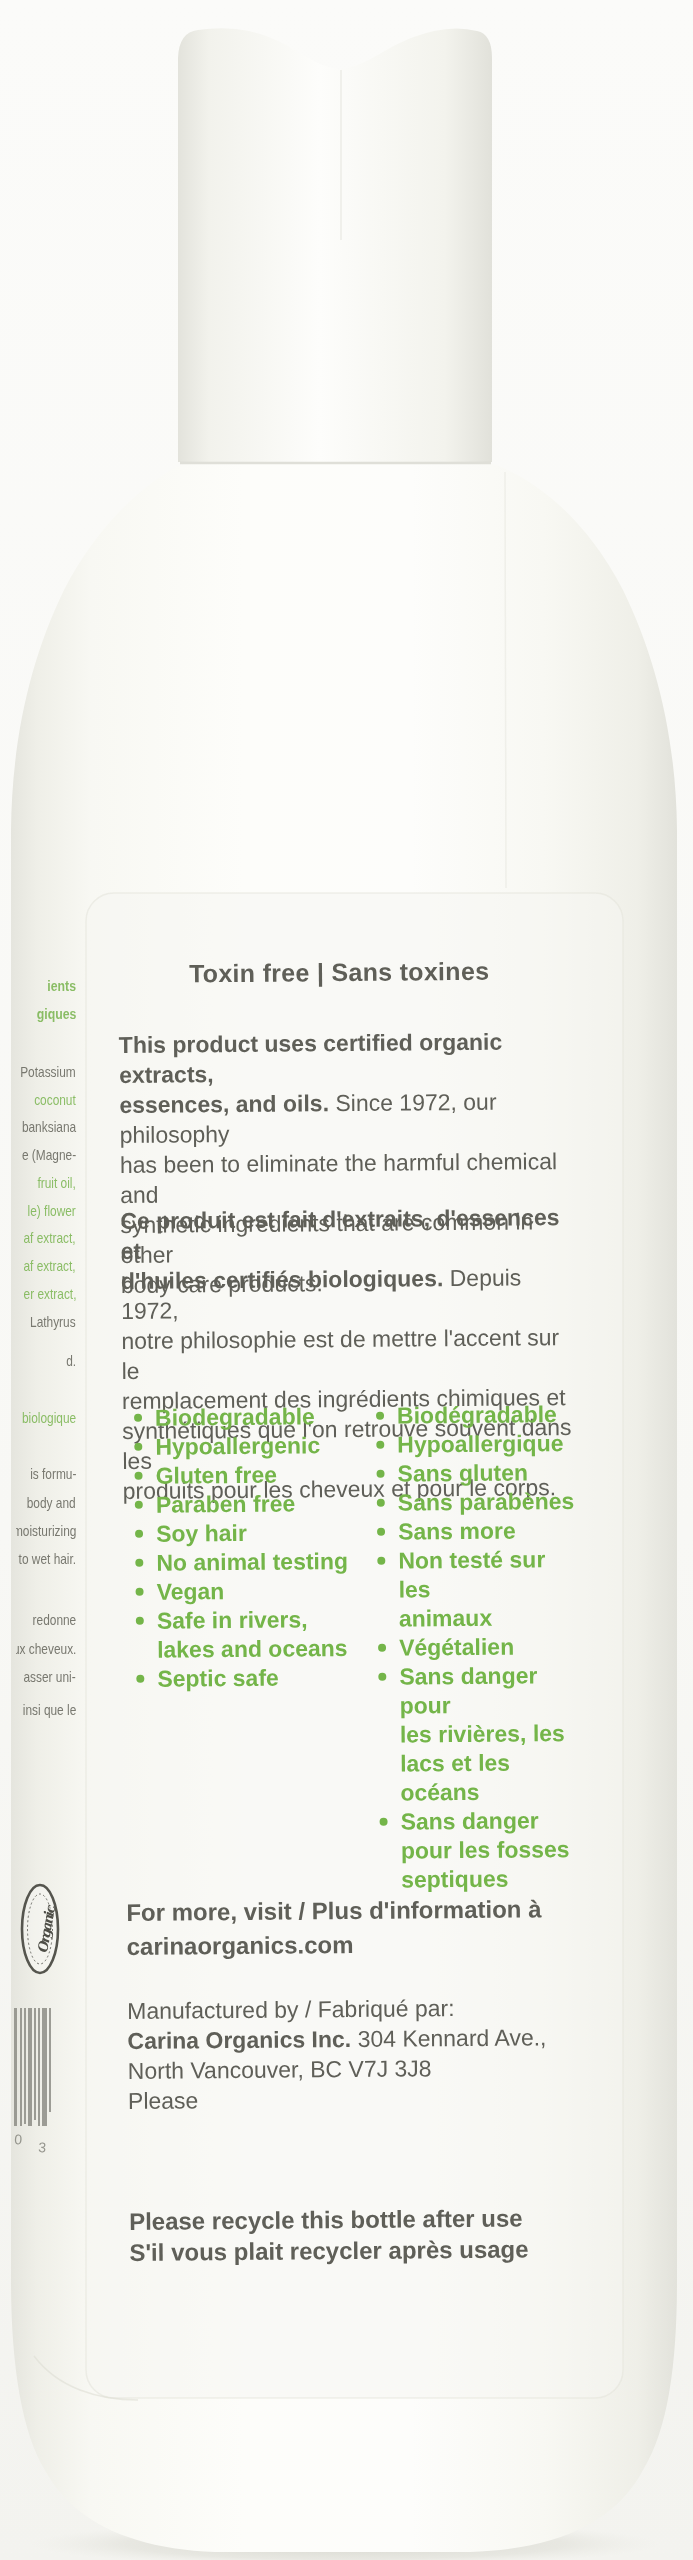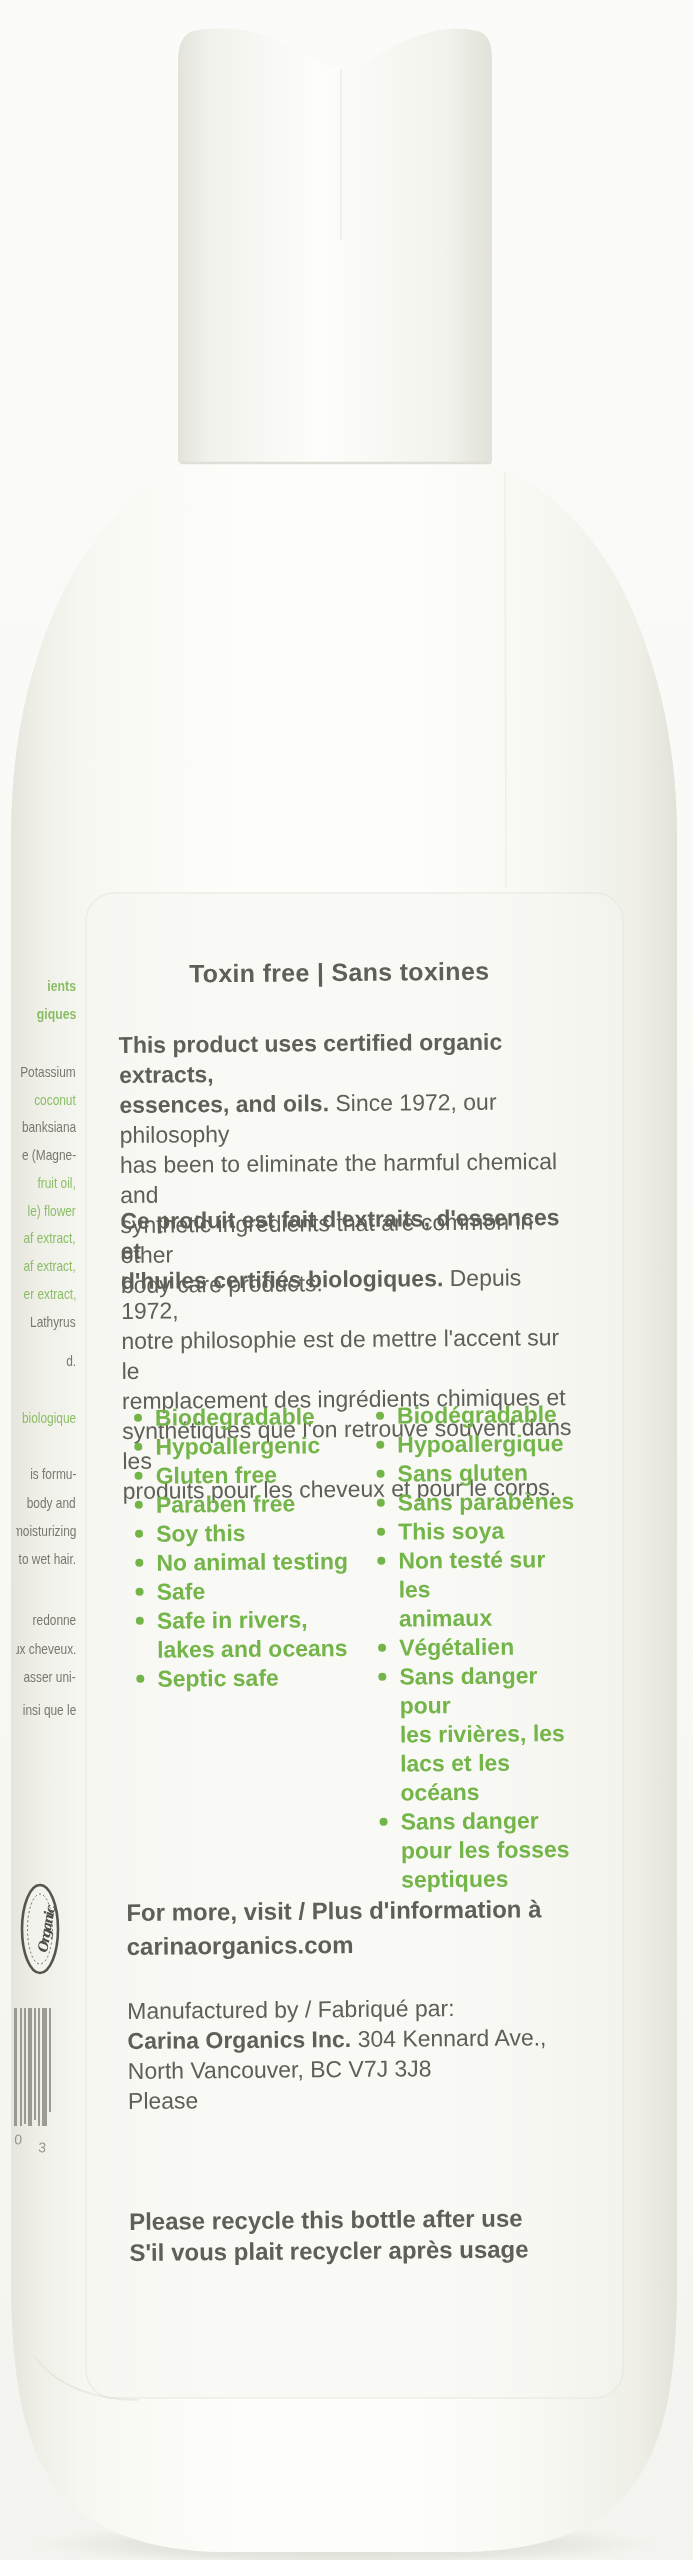--- a/index.html
+++ b/index.html
@@ -170,29 +170,29 @@
         <div class="feat">
           <span class="dot"></span>
           <span class="ftxt">Gluten free</span>
         </div>
         <div class="feat">
           <span class="dot"></span>
           <span class="ftxt">Paraben free</span>
         </div>
         <div class="feat">
           <span class="dot"></span>
-          <span class="ftxt">Soy this</span>
+          <span class="ftxt">Soy hair</span>
         </div>
         <div class="feat">
           <span class="dot"></span>
           <span class="ftxt">No animal testing</span>
         </div>
         <div class="feat">
           <span class="dot"></span>
-          <span class="ftxt">Safe</span>
+          <span class="ftxt">Vegan</span>
         </div>
         <div class="feat">
           <span class="dot"></span>
           <span class="ftxt">Safe in rivers,
 lakes and oceans</span>
         </div>
         <div class="feat">
           <span class="dot"></span>
           <span class="ftxt">Septic safe</span>
         </div>
@@ -210,21 +210,21 @@
         <div class="feat">
           <span class="dot"></span>
           <span class="ftxt">Sans gluten</span>
         </div>
         <div class="feat">
           <span class="dot"></span>
           <span class="ftxt">Sans parabènes</span>
         </div>
         <div class="feat">
           <span class="dot"></span>
-          <span class="ftxt">This soya</span>
+          <span class="ftxt">Sans more</span>
         </div>
         <div class="feat">
           <span class="dot"></span>
           <span class="ftxt">Non testé sur les
 animaux</span>
         </div>
         <div class="feat">
           <span class="dot"></span>
           <span class="ftxt">Végétalien</span>
         </div>

